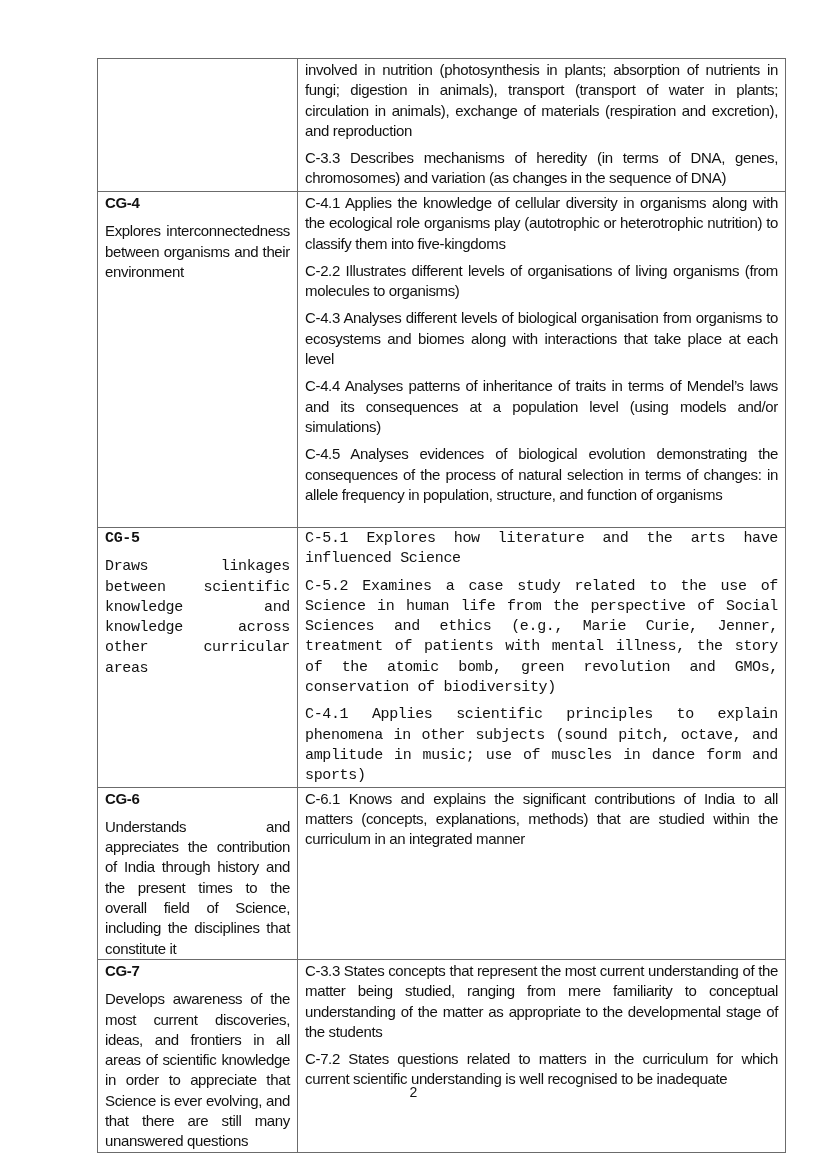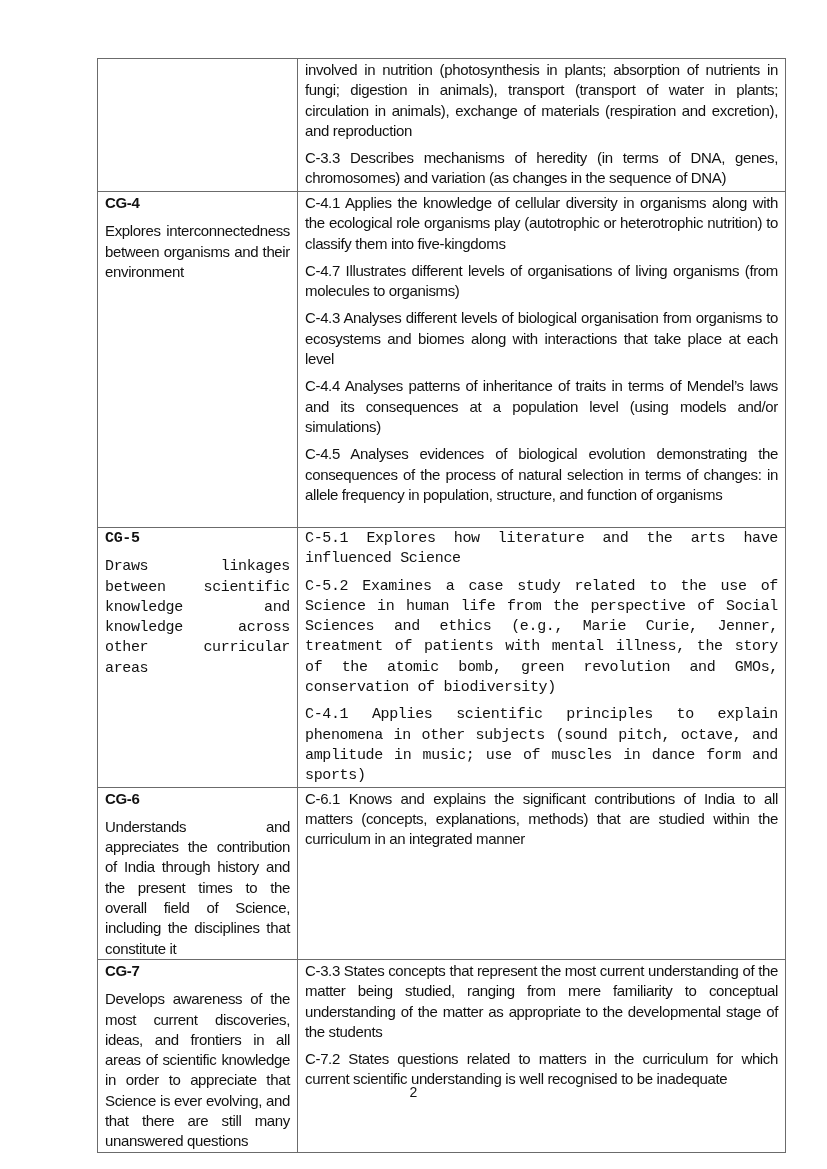--- a/index.html
+++ b/index.html
@@ -74,21 +74,21 @@
       </td>
     </tr>
 
     <tr style="height:336px;">
       <td>
         <span class="goal-code">CG-4</span>
         <span class="goal-desc">Explores interconnectedness between organisms and their environment</span>
       </td>
       <td>
         <p class="comp">C-4.1 Applies the knowledge of cellular diversity in organisms along with the ecological role organisms play (autotrophic or heterotrophic nutrition) to classify them into five-kingdoms</p>
-        <p class="comp">C-4.7 Illustrates different levels of organisations of living organisms (from molecules to organisms)</p>
+        <p class="comp">C-2.2 Illustrates different levels of organisations of living organisms (from molecules to organisms)</p>
         <p class="comp">C-4.3 Analyses different levels of biological organisation from organisms to ecosystems and biomes along with interactions that take place at each level</p>
         <p class="comp">C-4.4 Analyses patterns of inheritance of traits in terms of Mendel’s laws and its consequences at a population level (using models and/or simulations)</p>
         <p class="comp">C-4.5 Analyses evidences of biological evolution demonstrating the consequences of the process of natural selection in terms of changes: in allele frequency in population, structure, and function of organisms</p>
       </td>
     </tr>
 
     <tr style="height:198px;font-family:Liberation Mono, monospace;">
       <td>
         <span class="goal-code">CG-5</span>
         <span class="goal-desc">Draws linkages between scientific knowledge and knowledge across other curricular areas</span>

